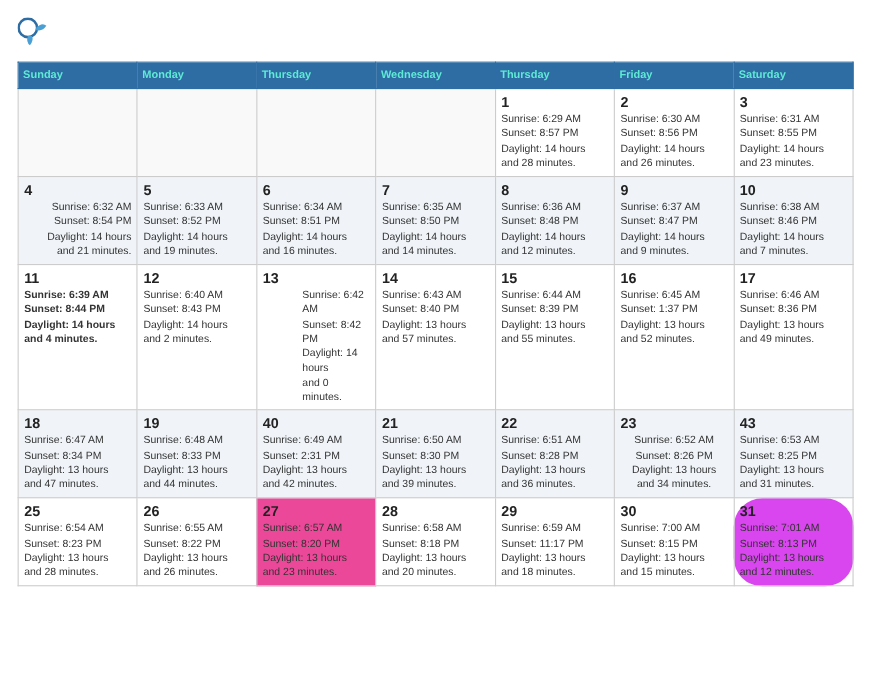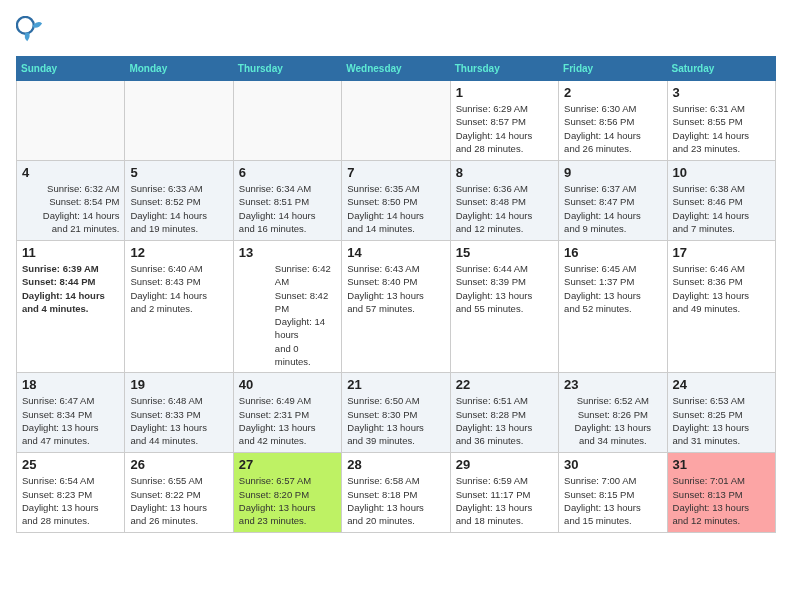--- a/index.html
+++ b/index.html
@@ -297,21 +297,21 @@
 and 36 minutes.</div>
         </td>
         <td style="background: rgb(240, 244, 248);">
           <span class="day-number">23</span>
           <div class="day-info" style="white-space: pre-line; text-align: center;">Sunrise: 6:52 AM
 Sunset: 8:26 PM
 Daylight: 13 hours
 and 34 minutes.</div>
         </td>
         <td style="background: rgb(240, 244, 248);">
-          <span class="day-number">24</span>
+          <span class="day-number">43</span>
           <div class="day-info" style="white-space: pre-line;">Sunrise: 6:53 AM
 Sunset: 8:25 PM
 Daylight: 13 hours
 and 31 minutes.</div>
         </td>
       </tr>
       <tr>
         <td style="background: rgb(255, 255, 255);">
           <span class="day-number">25</span>
           <div class="day-info" style="white-space: pre-line;">Sunrise: 6:54 AM
@@ -319,21 +319,21 @@
 Daylight: 13 hours
 and 28 minutes.</div>
         </td>
         <td style="background: rgb(255, 255, 255);">
           <span class="day-number">26</span>
           <div class="day-info" style="white-space: pre-line;">Sunrise: 6:55 AM
 Sunset: 8:22 PM
 Daylight: 13 hours
 and 26 minutes.</div>
         </td>
-        <td style="background: #bef264;">
+        <td style="background: #ec4899;">
           <span class="day-number">27</span>
           <div class="day-info" style="white-space: pre-line;">Sunrise: 6:57 AM
 Sunset: 8:20 PM
 Daylight: 13 hours
 and 23 minutes.</div>
         </td>
         <td style="background: rgb(255, 255, 255);">
           <span class="day-number">28</span>
           <div class="day-info" style="white-space: pre-line;">Sunrise: 6:58 AM
 Sunset: 8:18 PM
@@ -347,21 +347,21 @@
 Daylight: 13 hours
 and 18 minutes.</div>
         </td>
         <td style="background: rgb(255, 255, 255);">
           <span class="day-number">30</span>
           <div class="day-info" style="white-space: pre-line;">Sunrise: 7:00 AM
 Sunset: 8:15 PM
 Daylight: 13 hours
 and 15 minutes.</div>
         </td>
-        <td style="background: #fca5a5;">
+        <td style="background: #d946ef; border-radius: 26px;">
           <span class="day-number">31</span>
           <div class="day-info" style="white-space: pre-line;">Sunrise: 7:01 AM
 Sunset: 8:13 PM
 Daylight: 13 hours
 and 12 minutes.</div>
         </td>
       </tr>
     </tbody>
 </table>
 

